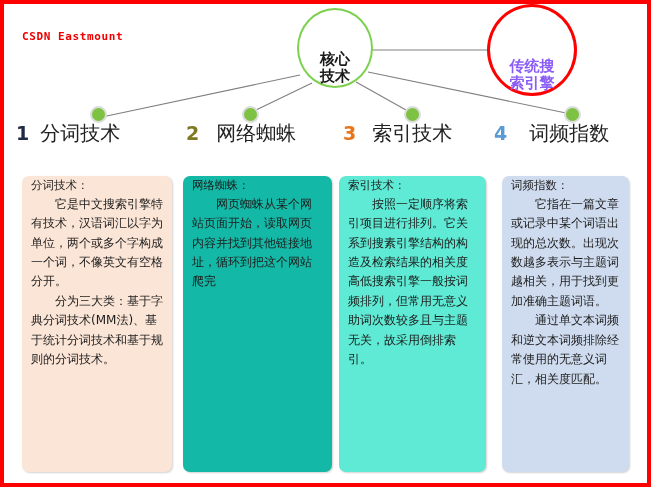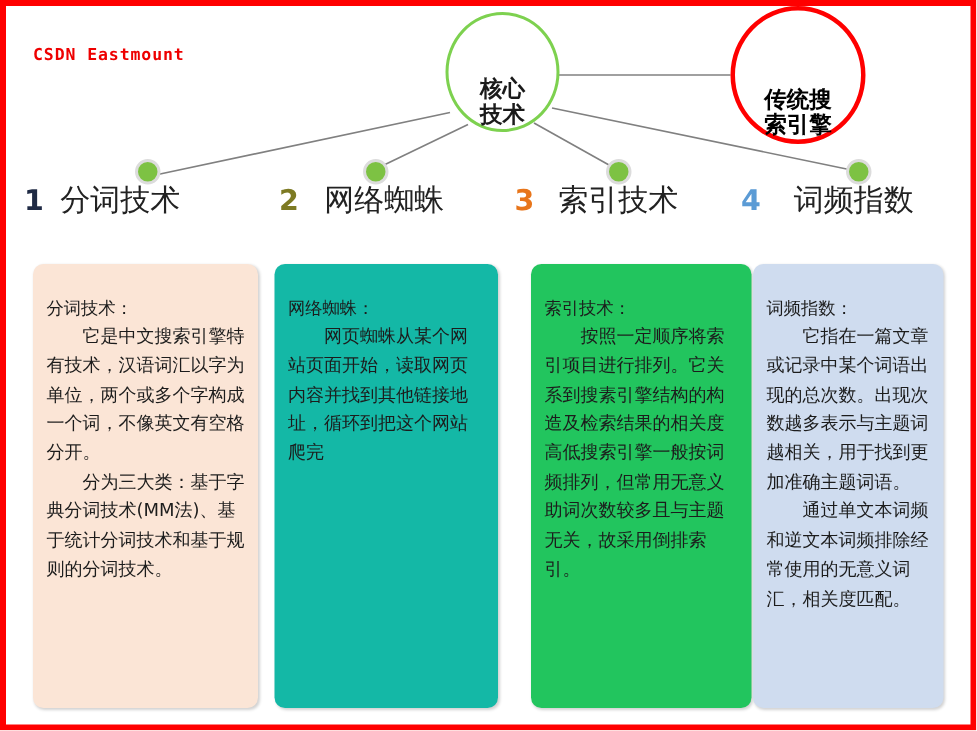--- a/index.html
+++ b/index.html
@@ -80,21 +80,21 @@
   #trad-circle {
     left: 487px;
     top: 4px;
     width: 84px;
     height: 86px;
     border: 3px solid #FF0000;
   }
   #trad-circle .circle-text {
     font-size: 15px;
     font-weight: bold;
-    color: #000000;
+    color: #8b5cf6;
     line-height: 1.18;
     width: 51px;
     word-break: break-all;
     font-family: "DejaVu Sans", "Liberation Sans", sans-serif;
   }
 
   
   .node-dot {
     position: absolute;
     width: 13px;
@@ -127,21 +127,21 @@
     font-family: "DejaVu Sans", "Liberation Sans", sans-serif;
   }
 
   
   .content-box {
     position: absolute;
     top: 176px;
     height: 296px;
     border-radius: 7px;
     box-sizing: border-box;
-    padding: 20px 9px 6px 9px;
+    padding: 0 9px 6px 9px;
     overflow: hidden;
     z-index: 6;
     box-shadow: 1px 1px 2px rgba(0,0,0,0.18);
   }
   .box-title {
     font-size: 11.5px;
     color: #1c1c1c;
     line-height: 1.62;
     margin-bottom: 0px;
     font-family: "DejaVu Sans", "Liberation Sans", sans-serif;
@@ -205,21 +205,21 @@
     <div class="box-title">分词技术：</div>
     <div class="box-body">它是中文搜索引擎特有技术，汉语词汇以字为单位，两个或多个字构成一个词，不像英文有空格分开。</div>
     <div class="box-body">分为三大类：基于字典分词技术(MM法)、基于统计分词技术和基于规则的分词技术。</div>
   </div>
 
   <div class="content-box" style="left:183px; width:149px; background:#14b8a6;">
     <div class="box-title">网络蜘蛛：</div>
     <div class="box-body">网页蜘蛛从某个网站页面开始，读取网页内容并找到其他链接地址，循环到把这个网站爬完</div>
   </div>
 
-  <div class="content-box" style="left:354px; width:147px; background:#22c55e;">
+  <div class="content-box" style="left:339px; width:147px; background:#5eead4;">
     <div class="box-title">索引技术：</div>
     <div class="box-body">按照一定顺序将索引项目进行排列。它关系到搜素引擎结构的构造及检索结果的相关度高低搜索引擎一般按词频排列，但常用无意义助词次数较多且与主题无关，故采用倒排索引。</div>
     <div class="box-body"></div>
   </div>
 
   <div class="content-box" style="left:502px; width:127px; background:#CFDCEF;">
     <div class="box-title">词频指数：</div>
     <div class="box-body">它指在一篇文章或记录中某个词语出现的总次数。出现次数越多表示与主题词越相关，用于找到更加准确主题词语。</div>
     <div class="box-body">通过单文本词频和逆文本词频排除经常使用的无意义词汇，相关度匹配。</div>
   </div>

